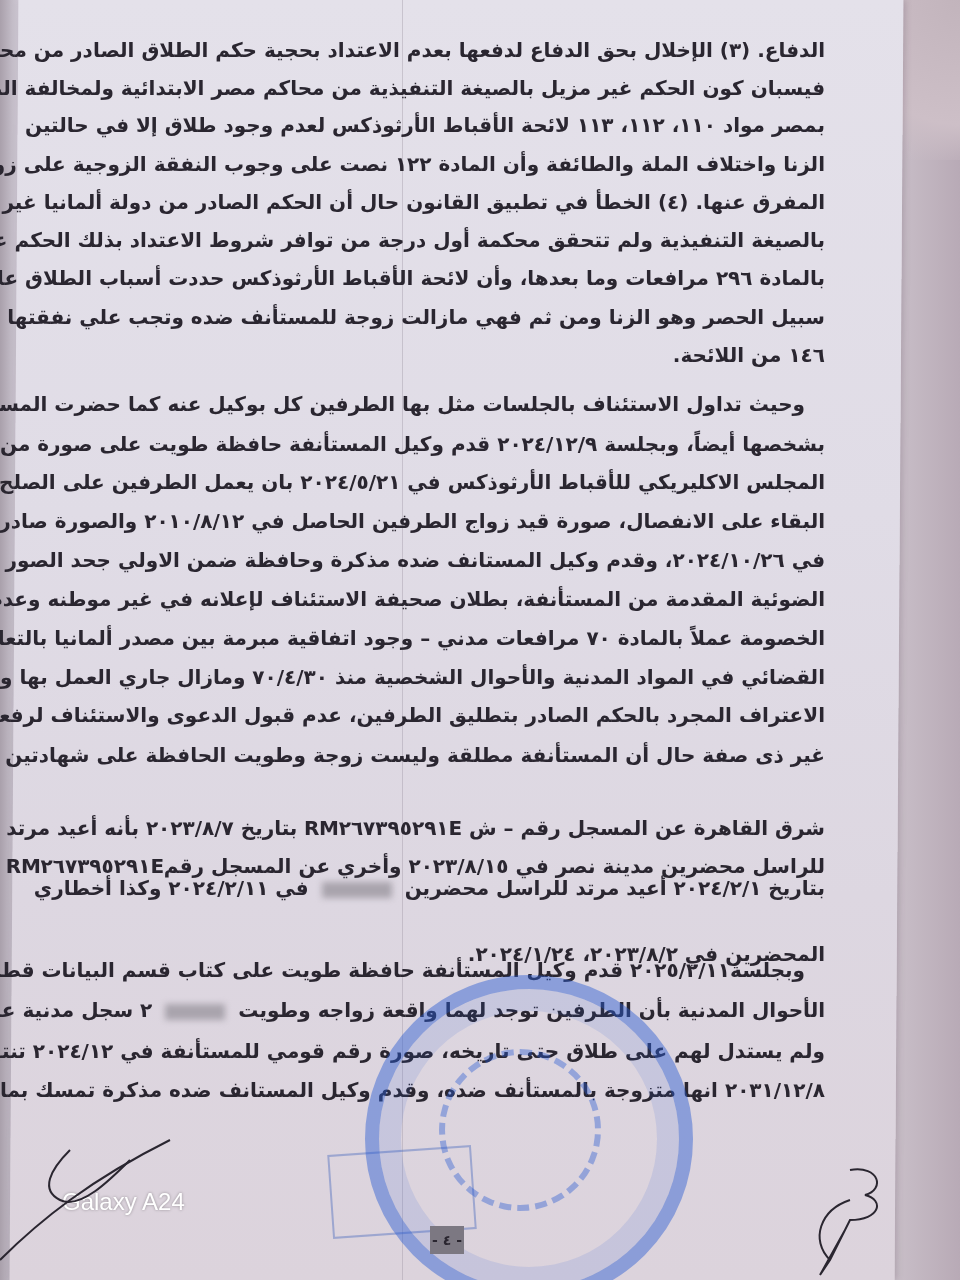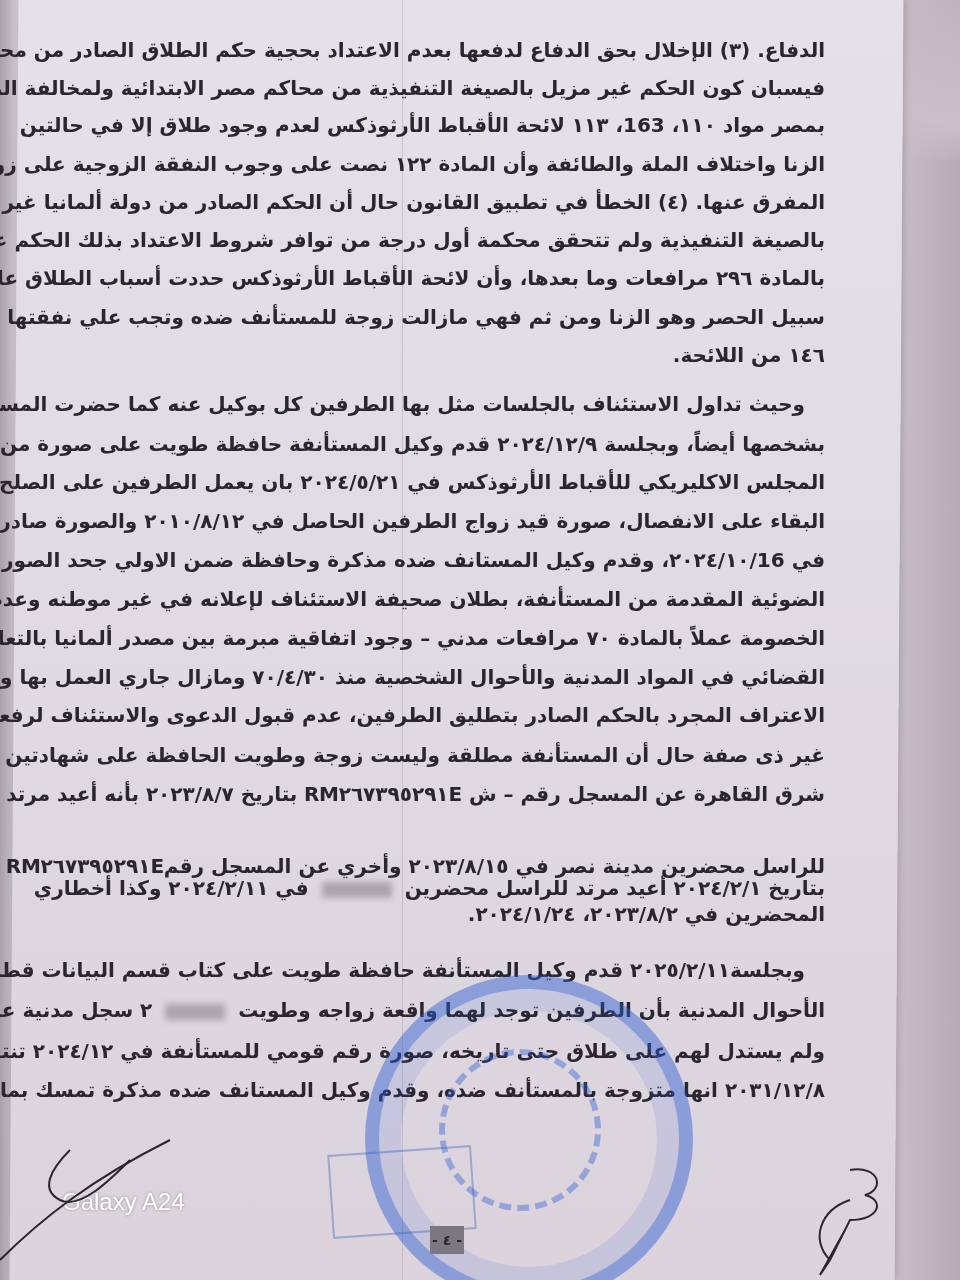--- a/index.html
+++ b/index.html
@@ -79,46 +79,46 @@
 <div class="bg-left"></div>
 <div class="bg-right"></div>
 <div class="bg-fold"></div>
 
 <div class="paper"></div>
 <div class="crease"></div>
 
 <div class="text">
   <div class="line" style="top:38px">الدفاع. (٣) الإخلال بحق الدفاع لدفعها بعدم الاعتداد بحجية حكم الطلاق الصادر من محكمة</div>
   <div class="line" style="top:76px">فيسبان كون الحكم غير مزيل بالصيغة التنفيذية من محاكم مصر الابتدائية ولمخالفة النظام العام</div>
-  <div class="line" style="top:113px">بمصر مواد ١١٠، 163، ١١٣ لائحة الأقباط الأرثوذكس لعدم وجود طلاق إلا في حالتين</div>
+  <div class="line" style="top:113px">بمصر مواد ١١٠، ١١٢، ١١٣ لائحة الأقباط الأرثوذكس لعدم وجود طلاق إلا في حالتين</div>
   <div class="line" style="top:152px">الزنا واختلاف الملة والطائفة وأن المادة ١٢٢ نصت على وجوب النفقة الزوجية على زوجها</div>
   <div class="line" style="top:190px">المفرق عنها. (٤) الخطأ في تطبيق القانون حال أن الحكم الصادر من دولة ألمانيا غير مزيل</div>
   <div class="line" style="top:228px">بالصيغة التنفيذية ولم تتحقق محكمة أول درجة من توافر شروط الاعتداد بذلك الحكم عملاً</div>
   <div class="line" style="top:266px">بالمادة ٢٩٦ مرافعات وما بعدها، وأن لائحة الأقباط الأرثوذكس حددت أسباب الطلاق على</div>
   <div class="line" style="top:305px">سبيل الحصر وهو الزنا ومن ثم فهي مازالت زوجة للمستأنف ضده وتجب علي نفقتها مادة</div>
   <div class="line" style="top:343px">١٤٦ من اللائحة.</div>
 
   <div class="line" style="top:392px; right:20px">وحيث تداول الاستئناف بالجلسات مثل بها الطرفين كل بوكيل عنه كما حضرت المستأنفة</div>
   <div class="line" style="top:432px">بشخصها أيضاً، وبجلسة ٢٠٢٤/١٢/٩ قدم وكيل المستأنفة حافظة طويت على صورة من قرار</div>
   <div class="line" style="top:470px">المجلس الاكليريكي للأقباط الأرثوذكس في ٢٠٢٤/٥/٢١ بان يعمل الطرفين على الصلح أو</div>
   <div class="line" style="top:509px">البقاء على الانفصال، صورة قيد زواج الطرفين الحاصل في ٢٠١٠/٨/١٢ والصورة صادرة</div>
-  <div class="line" style="top:548px">في ٢٠٢٤/١٠/16، وقدم وكيل المستانف ضده مذكرة وحافظة ضمن الاولي جحد الصور</div>
+  <div class="line" style="top:548px">في ٢٠٢٤/١٠/٢٦، وقدم وكيل المستانف ضده مذكرة وحافظة ضمن الاولي جحد الصور</div>
   <div class="line" style="top:587px">الضوئية المقدمة من المستأنفة، بطلان صحيفة الاستئناف لإعلانه في غير موطنه وعدم انعقاد</div>
   <div class="line" style="top:626px">الخصومة عملاً بالمادة ٧٠ مرافعات مدني – وجود اتفاقية مبرمة بين مصدر ألمانيا بالتعاون</div>
   <div class="line" style="top:665px">القضائي في المواد المدنية والأحوال الشخصية منذ ٧٠/٤/٣٠ ومازال جاري العمل بها ويجب</div>
   <div class="line" style="top:703px">الاعتراف المجرد بالحكم الصادر بتطليق الطرفين، عدم قبول الدعوى والاستئناف لرفعها من</div>
   <div class="line" style="top:743px">غير ذى صفة حال أن المستأنفة مطلقة وليست زوجة وطويت الحافظة على شهادتين من بريد</div>
-  <div class="line" style="top:782px">شرق القاهرة عن المسجل رقم – ش RM٢٦٧٣٩٥٢٩١E بتاريخ ٢٠٢٣/٨/٧ بأنه أعيد مرتد</div>
+  <div class="line" style="top:816px">شرق القاهرة عن المسجل رقم – ش RM٢٦٧٣٩٥٢٩١E بتاريخ ٢٠٢٣/٨/٧ بأنه أعيد مرتد</div>
   <div class="line" style="top:854px">للراسل محضرين مدينة نصر في ٢٠٢٣/٨/١٥ وأخري عن المسجل رقمRM٢٦٧٣٩٥٢٩١E</div>
   <div class="line" style="top:876px">
     <span>بتاريخ ٢٠٢٤/٢/١ أعيد مرتد للراسل محضرين</span>
     <span class="blur"></span>
     <span>في ٢٠٢٤/٢/١١ وكذا أخطاري</span>
   </div>
-  <div class="line" style="top:902px">المحضرين في ٢٠٢٣/٨/٢، ٢٠٢٤/١/٢٤.</div>
+  <div class="line" style="top:942px">المحضرين في ٢٠٢٣/٨/٢، ٢٠٢٤/١/٢٤.</div>
 
   <div class="line" style="top:958px; right:20px">وبجلسة٢٠٢٥/٢/١١ قدم وكيل المستأنفة حافظة طويت على كتاب قسم البيانات قطاع</div>
   <div class="line" style="top:998px">
     <span>الأحوال المدنية بأن الطرفين توجد لهما واقعة زواجه وطويت</span>
     <span class="blur short"></span>
     <span>٢ سجل مدنية عابدين</span>
   </div>
   <div class="line" style="top:1039px">ولم يستدل لهم على طلاق حتى تاريخه، صورة رقم قومي للمستأنفة في ٢٠٢٤/١٢ تنتهي في</div>
   <div class="line" style="top:1078px">٢٠٣١/١٢/٨ انها متزوجة بالمستأنف ضده، وقدم وكيل المستانف ضده مذكرة تمسك بما ورد</div>
 </div>

